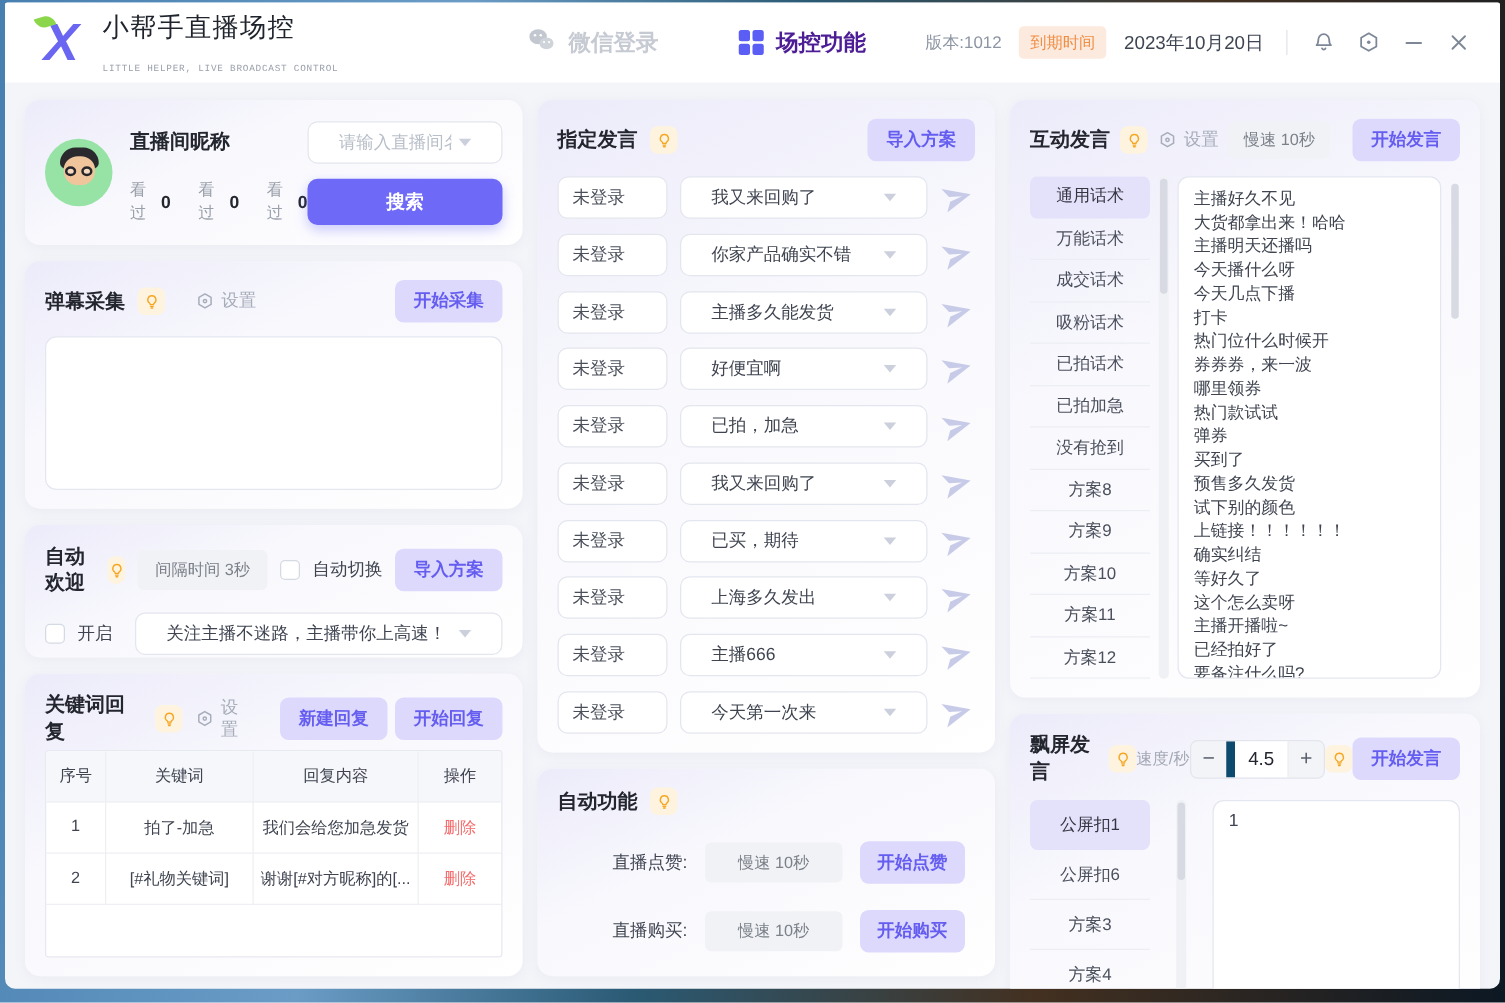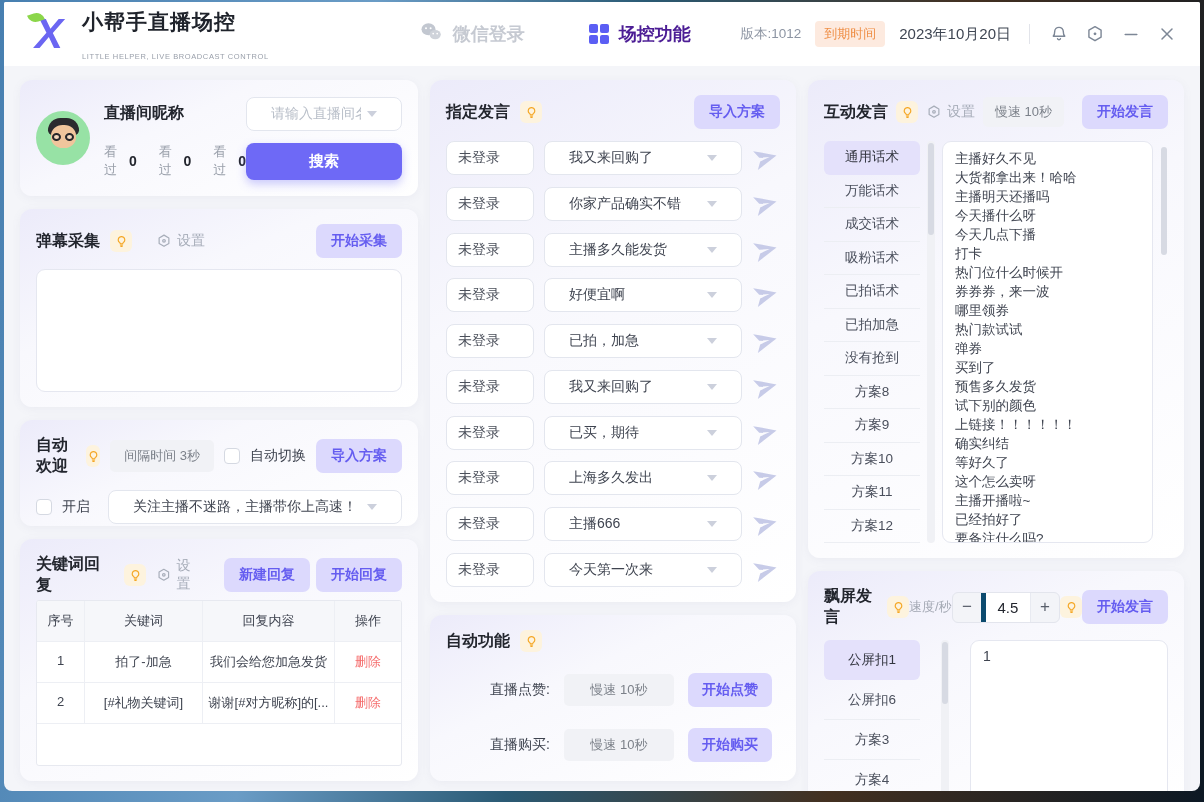--- a/index.html
+++ b/index.html
@@ -13,22 +13,22 @@
     position:absolute; left:4px; top:2px; width:1196px; height:789px;
     background:#f4f5f9; border-radius:2px 2px 8px 8px; overflow:hidden;
     display:flex; flex-direction:column;
   }
   
   .app-header { height:64px; background:#fff; display:flex; align-items:center; padding:0 22px; flex:0 0 auto; }
   .logo-wrap { display:flex; align-items:center; gap:10px; }
   .logo-mark { position:relative; width:46px; height:46px; }
   .logo-x { font-size:42px; font-weight:bold; font-style:italic; color:#6b66f2; line-height:46px; display:block; text-align:center; }
   .logo-leaf { position:absolute; top:2px; left:2px; width:16px; height:9px; background:#8bd64a; border-radius:0 9px 0 9px; transform:rotate(-18deg); }
-  .logo-text .t1 { font-size:21px; font-weight:bold; color:#1f232b; letter-spacing:1px; }
-  .logo-text .t2 { font-size:7.5px; color:#9aa0ab; letter-spacing:.6px; margin-top:16px; }
+  .logo-text .t1 { font-size:21px; font-weight:normal; color:#1f232b; letter-spacing:1px; }
+  .logo-text .t2 { font-size:7.5px; color:#9aa0ab; letter-spacing:.6px; margin-top:16px;font-family:Liberation Mono, monospace; }
   .hdr-center { display:flex; align-items:center; gap:64px; margin-left:150px; }
   .hdr-item { display:flex; align-items:center; gap:10px; font-size:18px; font-weight:bold; }
   .wechat-login { color:#c6cad2; }
   .nav-title { color:#4c1d95; }
   .grid-icon { display:grid; grid-template-columns:9px 9px; grid-template-rows:9px 9px; gap:2px; }
   .grid-icon span { background:#5b5ef4; border-radius:2px; }
   .hdr-right { margin-left:auto; display:flex; align-items:center; gap:14px; }
   .version { font-size:13.5px; color:#8d95a3; }
   .expire-badge { font-size:13px; color:#ef8f47; background:#fdeadf; padding:4px 9px; border-radius:4px; }
   .expire-date { font-size:15px; color:#3f4653; }
@@ -113,21 +113,21 @@
   .itab.active { background:#e4e1fb; border-radius:6px; border-bottom-color:transparent; color:#333640; }
   .vtrack { width:8px; border-radius:4px; background:#f0f1f5; position:relative; flex:0 0 auto; }
   .vthumb { position:absolute; top:2px; left:1px; width:6px; border-radius:3px; background:#d7dae3; }
   .textpanel { flex:1; padding:7px 12px; font-size:13.5px; line-height:19px; color:#3f4450; white-space:pre-line; position:relative; overflow:hidden; }
   
   .float-card { flex:1; }
   .float-card .sec-head { gap:0; }
   .speed-label { font-size:13px; color:#a3a8b3; white-space:nowrap; }
   .stepper { display:flex; align-items:stretch; height:31px; border:1px solid #e3e5ed; background:#f3f4f8; border-radius:6px; overflow:hidden; }
   .step-btn { width:29px; display:flex; align-items:center; justify-content:center; color:#595f6b; font-size:17px; cursor:pointer; }
-  .step-val { width:50px; background:#fff; display:flex; align-items:center; justify-content:center; font-size:15px; color:#23262e; border-left:5px solid #0c4a6e; border-right:1px solid #e8eaf1; }
+  .step-val { width:50px; background:#fff; display:flex; align-items:center; justify-content:center; font-size:15px; color:#23262e; border-left:7px solid #0c4a6e; border-right:1px solid #e8eaf1; }
   .fbody { flex:1; display:flex; gap:21px; margin-top:12px; min-height:0; overflow:hidden; }
   .ftab { height:40px; display:flex; align-items:center; justify-content:center; font-size:13.5px; color:#4a4f5c; border-bottom:1px solid #eceef3; cursor:pointer; flex:0 0 auto; }
   .ftab.active { background:#e4e1fb; border-radius:6px; border-bottom-color:transparent; color:#333640; }
   .fcontent { flex:1; padding:7px 12px; font-size:14px; color:#3f4450; }
 </style>
 </head>
 <body>
 
 <div class="window">
 

